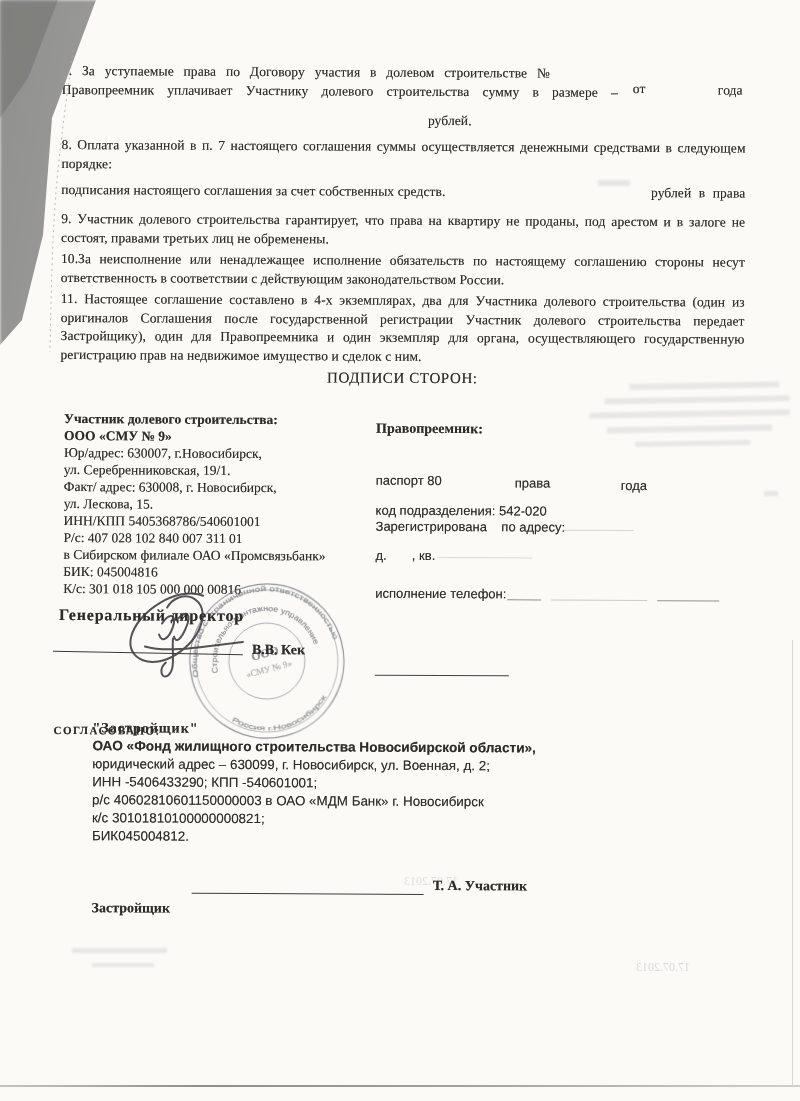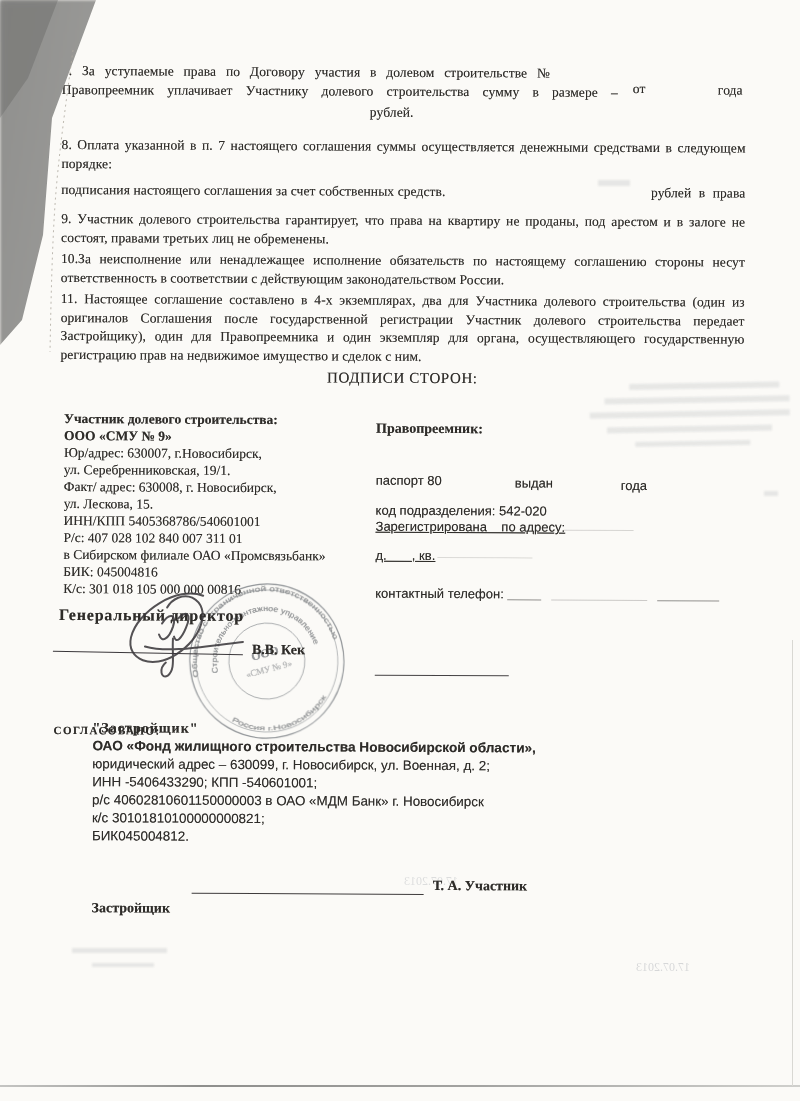--- a/index.html
+++ b/index.html
@@ -4,21 +4,21 @@
 <style>
   html,body{margin:0;padding:0;background:#e8e8e8;}
   #page{position:relative;width:800px;height:1101px;background:#fbfaf7;overflow:hidden;
         font-family:"Liberation Serif", serif;color:#2e2c29;}
   .abs{position:absolute;}
   .scan{text-shadow:0 0 .6px rgba(46,44,41,.55);}
   .content{position:absolute;inset:0;transform:rotate(.3deg);transform-origin:60px 60px;}
   .para{position:absolute;left:62px;width:684px;font-size:13.5px;line-height:18.5px;letter-spacing:.1px;}
   .j{text-align:justify;text-align-last:justify;}
   .sans{font-family:"Liberation Sans", sans-serif;}
-  .pre{white-space:pre;text-decoration:underline;}
+  .pre{white-space:pre;}
   .b{font-weight:bold;}
   .seg{position:absolute;border-top:1px solid rgba(60,58,56,.55);}
   .bleedbar{position:absolute;background:rgba(122,128,138,.16);filter:blur(1px);}
   .mirror{transform:scaleX(-1);color:#848a94;font-family:"Liberation Serif",serif;}
 </style>
 </head>
 <body>
 
 <div id="page">
 
@@ -36,21 +36,21 @@
   <div class="abs mirror" style="left:404px;top:874px;font-size:12px;opacity:.25;filter:blur(.4px);">17.07.2013</div>
   <div class="abs mirror" style="left:636px;top:960px;font-size:12px;opacity:.3;filter:blur(.4px);">17.07.2013</div>
 
   <div class="content scan">
 
     <div class="para" style="top:62px;">
       <div class="j" style="width:488px;">7. За уступаемые права по Договору участия в долевом строительстве №</div>
       <span class="abs" style="left:571px;top:15px;">от</span>
       <span class="abs" style="left:656px;top:16px;">года</span>
       <div class="j" style="width:556px;">Правопреемник уплачивает Участнику долевого строительства сумму в размере –</div>
-      <div class="abs" style="left:250px;top:40px;width:160px;text-align:center;">рублей.</div>
+      <div class="abs" style="left:250px;top:48px;width:160px;text-align:right;">рублей.</div>
     </div>
 
     <div class="para" style="top:136px;">
       <div class="j">8. Оплата указанной в п. 7 настоящего соглашения суммы осуществляется денежными средствами в следующем</div>
       <div>порядке:</div>
     </div>
 
     <div class="para" style="top:181px;display:flex;justify-content:space-between;">
       <span>подписания настоящего соглашения за счет собственных средств.</span>
       <span style="word-spacing:4px;">рублей в права</span>
@@ -85,28 +85,28 @@
       <div>ИНН/КПП 5405368786/540601001</div>
       <div>Р/с: 407 028 102 840 007 311 01</div>
       <div>в Сибирском филиале ОАО «Промсвязьбанк»</div>
       <div>БИК: 045004816</div>
       <div>К/с: 301 018 105 000 000 00816</div>
     </div>
 
     <div class="abs" style="left:378px;top:419px;width:370px;font-size:13px;">
       <div class="b" style="font-size:14px;">Правопреемник:</div>
       <span class="abs sans" style="left:0;top:52px;">паспорт 80</span>
-      <span class="abs sans" style="left:139px;top:54px;">выдан</span>
+      <span class="abs sans" style="left:139px;top:54px;">права</span>
       <span class="abs sans" style="left:245px;top:56px;">года</span>
       <div class="abs sans" style="left:0;top:82px;">код подразделения: 542-020</div>
       <div class="abs sans pre" style="left:0;top:98px;">Зарегистрирована    по адресу:</div>
       <span class="seg" style="left:188px;top:108px;width:70px;opacity:.35;"></span>
       <div class="abs sans pre" style="left:0;top:127px;">д.       , кв.</div>
       <span class="seg" style="left:62px;top:136px;width:95px;opacity:.3;"></span>
-      <div class="abs sans" style="left:0;top:165px;">контактный телефон:</div>
+      <div class="abs sans" style="left:0;top:165px;">исполнение телефон:</div>
       <span class="seg" style="left:132px;top:178px;width:34px;"></span>
       <span class="seg" style="left:176px;top:178px;width:96px;opacity:.45;"></span>
       <span class="seg" style="left:282px;top:178px;width:62px;"></span>
     </div>
 
     <svg class="abs" style="left:184px;top:574px;opacity:.78;filter:blur(.35px);" width="172" height="172" viewBox="0 0 172 172">
       <defs>
         <path id="arcT" d="M 16,86 A 70,70 0 0 1 156,86"></path>
         <path id="arcI" d="M 36,86 A 50,50 0 0 1 136,86"></path>
         <path id="arcB" d="M 26,120.5 A 69,69 0 0 0 146,120.5"></path>

